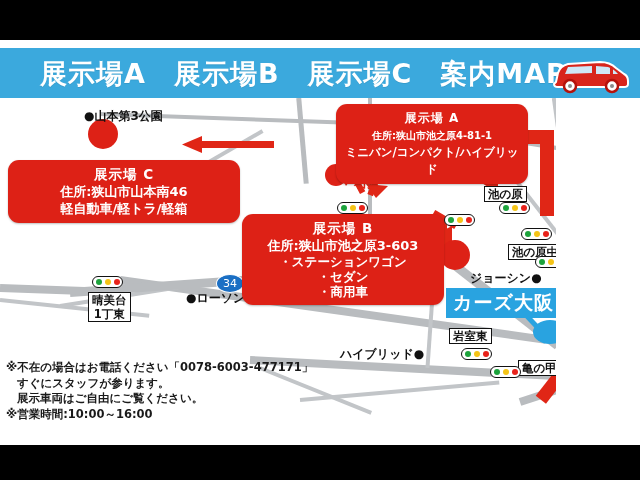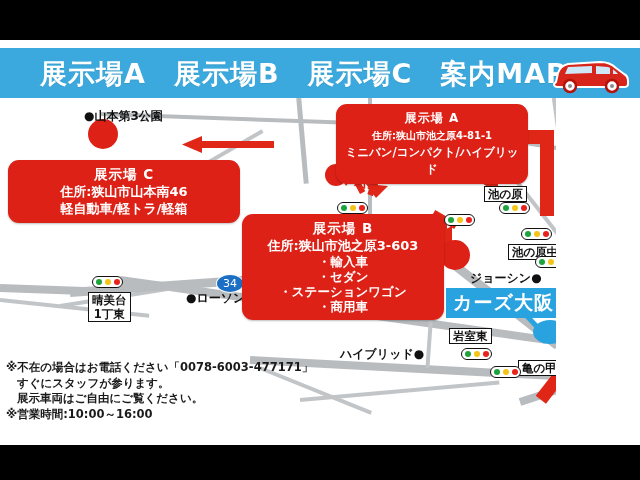--- a/index.html
+++ b/index.html
@@ -254,23 +254,22 @@
 
     <div class="balloon" style="left:336px;top:6px;width:192px;">
       <div class="ttl" style="font-size:12px;">展示場 A</div>
       <div class="addr" style="font-size:10px;">住所:狭山市池之原4-81-1</div>
       <div class="addr" style="font-size:11.5px;">ミニバン/コンパクト/ハイブリッド</div>
     </div>
 
     <div class="balloon" style="left:242px;top:116px;width:202px;">
       <div class="ttl">展示場 B</div>
       <div class="addr">住所:狭山市池之原3-603</div>
-      <div class="li">・輸入車</div>
+      <div class="li">・ステーションワゴン</div>
       <div class="li">・セダン</div>
-      <div class="li">・ステーションワゴン</div>
       <div class="li">・商用車</div>
     </div>
 
   </div>
 
   <div class="notes">
     <div>※不在の場合はお電話ください「0078-6003-477171」</div>
     <div class="ind">すぐにスタッフが参ります。</div>
     <div class="ind">展示車両はご自由にご覧ください。</div>
     <div>※営業時間:10:00～16:00</div>

